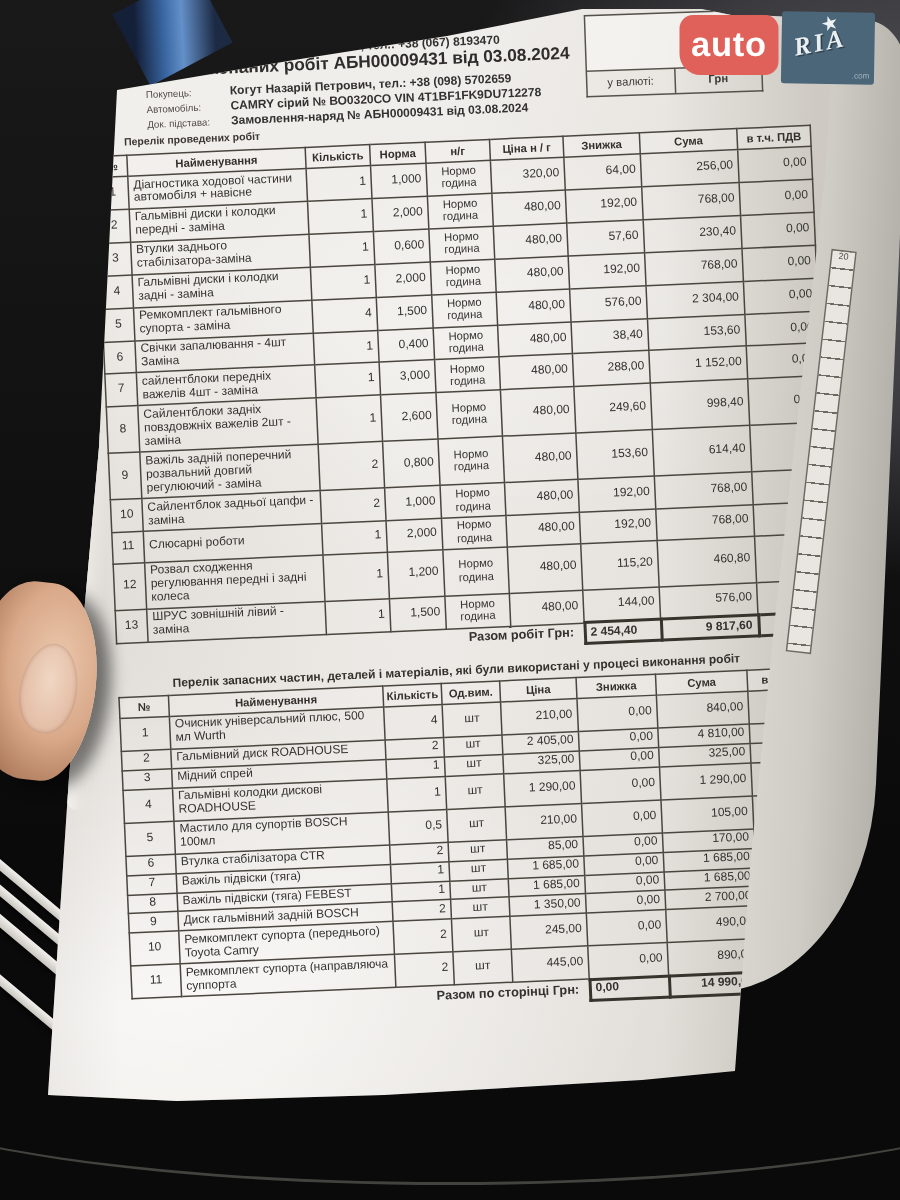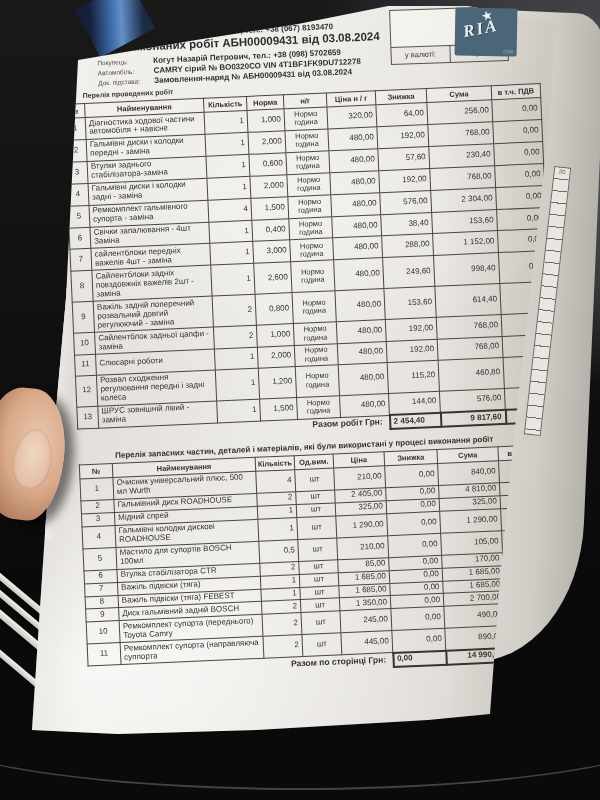--- a/index.html
+++ b/index.html
@@ -453,20 +453,21 @@
             <td class="total-num">0,00</td>
             <td class="total-num">14 990,00</td>
             <td class="total-num">0,00</td>
           </tr>
         </tbody>
       </table>
   </div>
 </div>
 
 <div class="logo">
+  <div class="logo-auto">auto</div>
   <div class="logo-ria">
     <span class="star">★</span>
     <span class="ria-text">RIA</span>
     <span class="ria-com">.com</span>
   </div>
 </div>
 
 <div class="thumb">
   <div class="thumb-nail"></div>
 </div>

